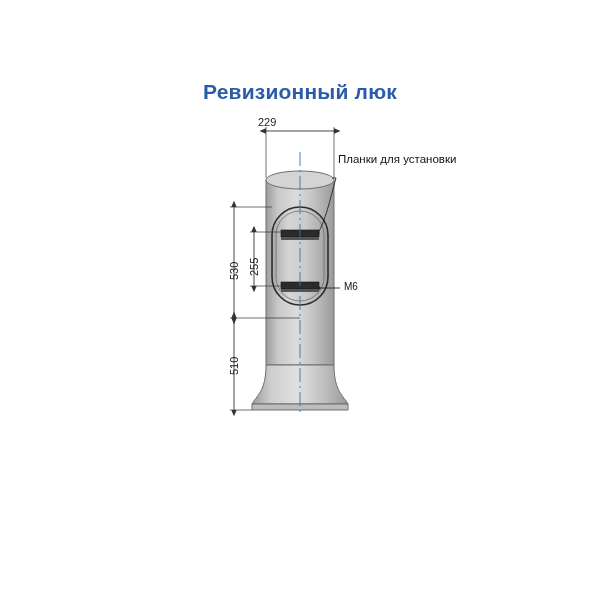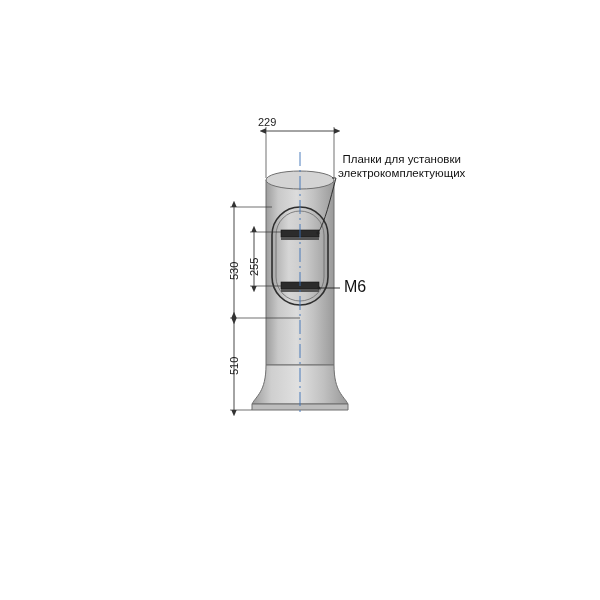--- a/index.html
+++ b/index.html
@@ -50,20 +50,21 @@
     line-height: 14px;
     white-space: nowrap;
     text-align: center;
   }
 </style>
 </head>
 <body>
 
 <div id="page">
 
+  <div id="title">Ревизионный люк</div>
 
   <svg class="drawing" viewBox="0 0 600 600" xmlns="http://www.w3.org/2000/svg">
     <defs>
       <linearGradient id="bodyGrad" x1="0" y1="0" x2="1" y2="0">
         <stop offset="0%" stop-color="#9d9d9d"></stop>
         <stop offset="18%" stop-color="#c9c9c9"></stop>
         <stop offset="45%" stop-color="#dcdcdc"></stop>
         <stop offset="70%" stop-color="#c2c2c2"></stop>
         <stop offset="100%" stop-color="#9a9a9a"></stop>
       </linearGradient>
@@ -155,18 +156,17 @@
   <div class="dim-label" style="left:258px; top:116px;">229</div>
 
   <div class="dim-label vert" style="left:228px; top:280px;">530</div>
 
   <div class="dim-label vert" style="left:248px; top:276px;">255</div>
 
   <div class="dim-label vert" style="left:228px; top:375px;">510</div>
 
   <div class="callout" style="left:338px; top:152px;">
     <div>Планки для установки</div>
-    <div>электрокомплектующих</div>
   </div>
 
-  <div class="callout" style="left:344px; top:280px; font-size:16px;">M6</div>
+  <div class="callout" style="left:344px; top:280px; font-size:10px;">M6</div>
 
 </div>
 
 </body></html>

